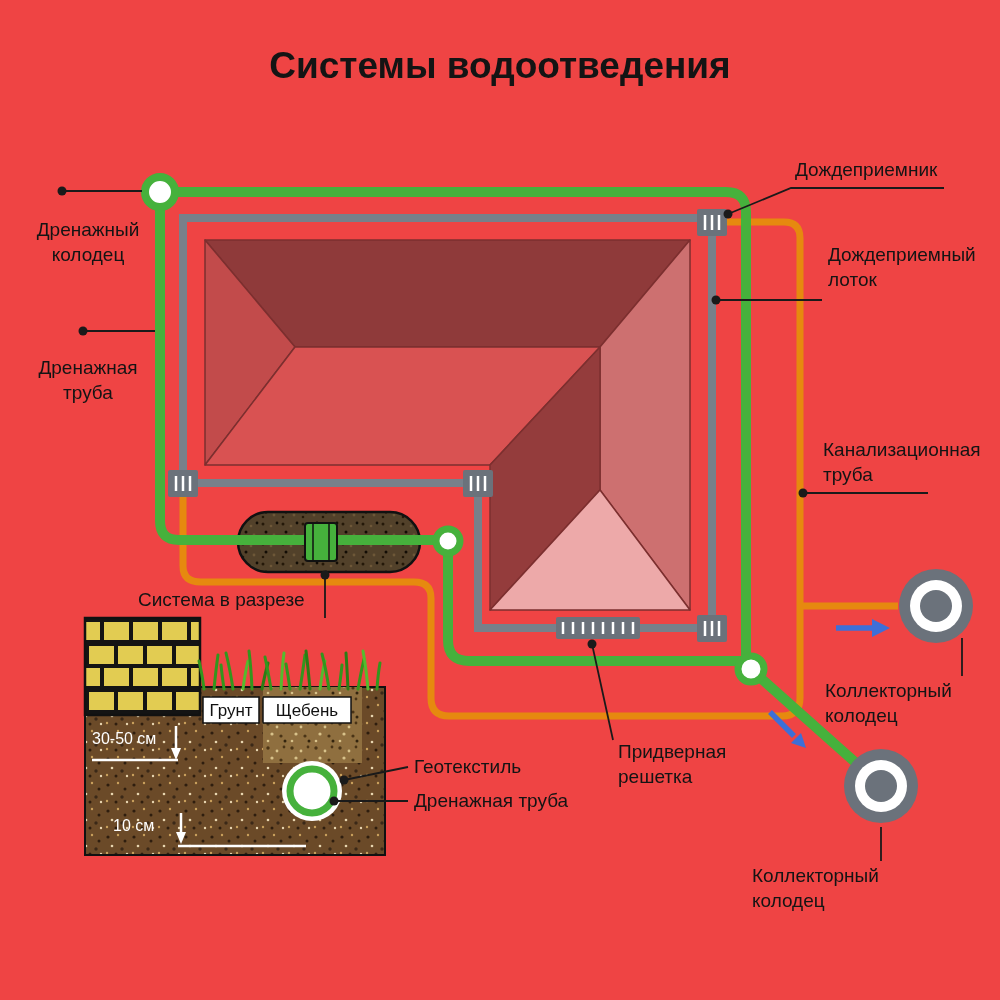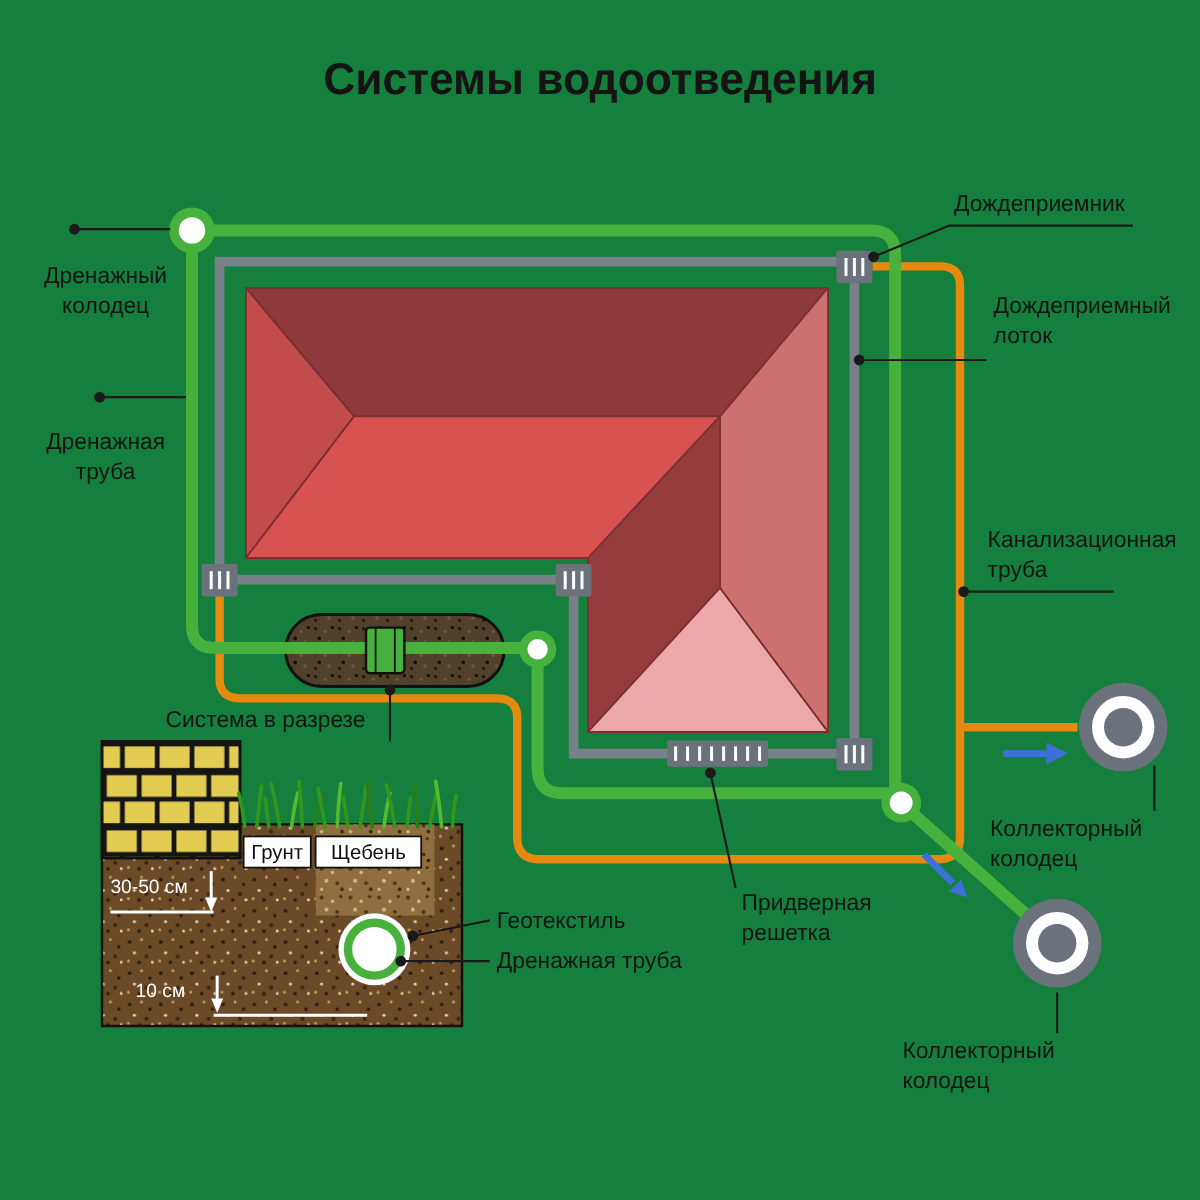--- a/index.html
+++ b/index.html
@@ -1,16 +1,16 @@
 <!DOCTYPE html>
 <html><head>
 <meta charset="utf-8">
 <style>
   html,body{margin:0;padding:0;background:#fff;}
-  .stage{width:1000px;height:1000px;position:relative;background:#15803d;}
+  .stage{width:1000px;height:1000px;position:relative;background:#ef4444;}
   svg text{font-family:"Liberation Sans",sans-serif;}
   .ttl{font:bold 37px "Liberation Sans",sans-serif;fill:#141414;text-anchor:middle;}
   .lbl{font:19px "Liberation Sans",sans-serif;fill:#141414;}
   .lblmid{text-anchor:middle;}
   .wm{font:16px "Liberation Sans",sans-serif;fill:#ffffff;}
   .boxlbl{font:17px "Liberation Sans",sans-serif;fill:#111;text-anchor:middle;}
   .leader{stroke:#1a1a1a;stroke-width:1.8;fill:none;}
   .dot{fill:#1a1a1a;}
   .gpipe{stroke:#46b13c;stroke-width:10;fill:none;stroke-linejoin:round;}
   .opipe{stroke:#e6890f;stroke-width:7;fill:none;stroke-linejoin:round;}

